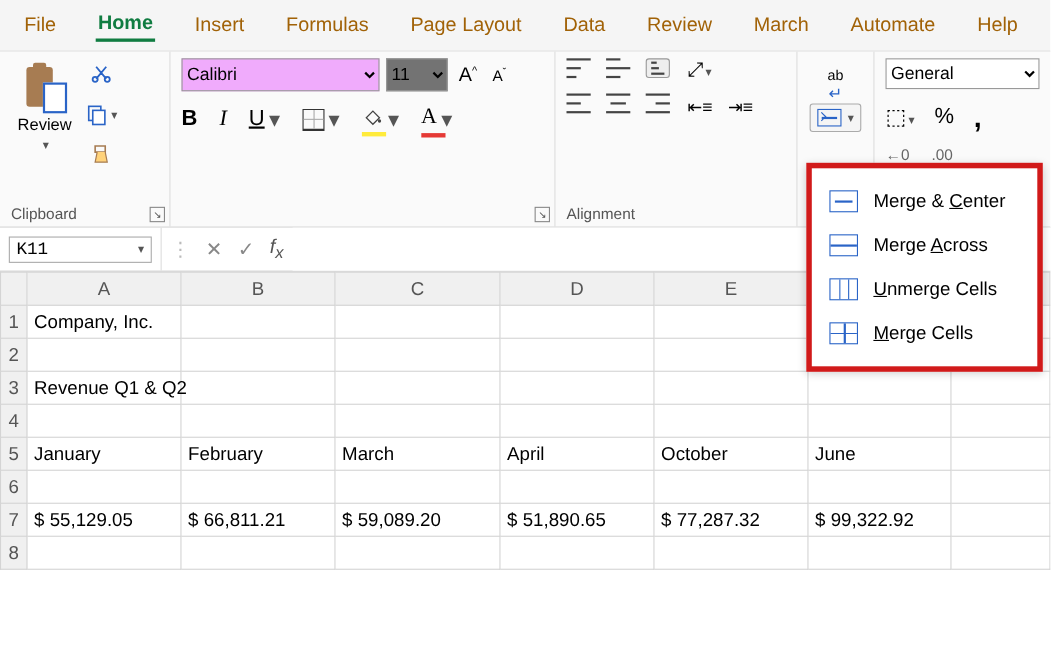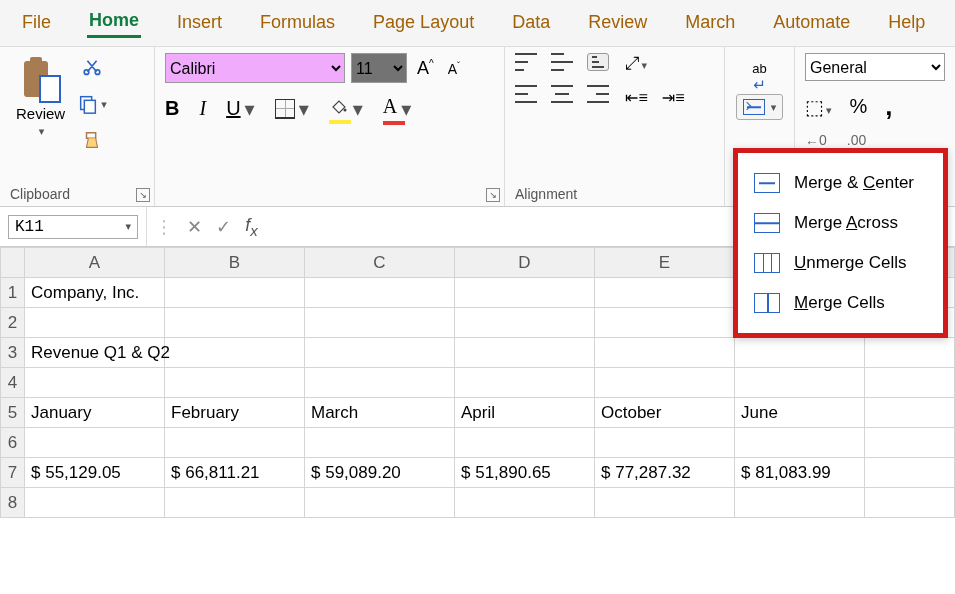--- a/index.html
+++ b/index.html
@@ -395,21 +395,21 @@
           <td></td>
           <td></td>
         </tr>
     <tr>
           <th class="rowhdr">7</th>
       <td>$ 55,129.05</td>
           <td>$ 66,811.21</td>
           <td>$ 59,089.20</td>
           <td>$ 51,890.65</td>
           <td>$ 77,287.32</td>
-          <td>$ 81,083.99</td>
+          <td>$ 99,322.92</td>
           <td></td>
         </tr>
     <tr>
           <th class="rowhdr">8</th>
       <td></td>
           <td></td>
           <td></td>
           <td></td>
           <td></td>
           <td></td>

